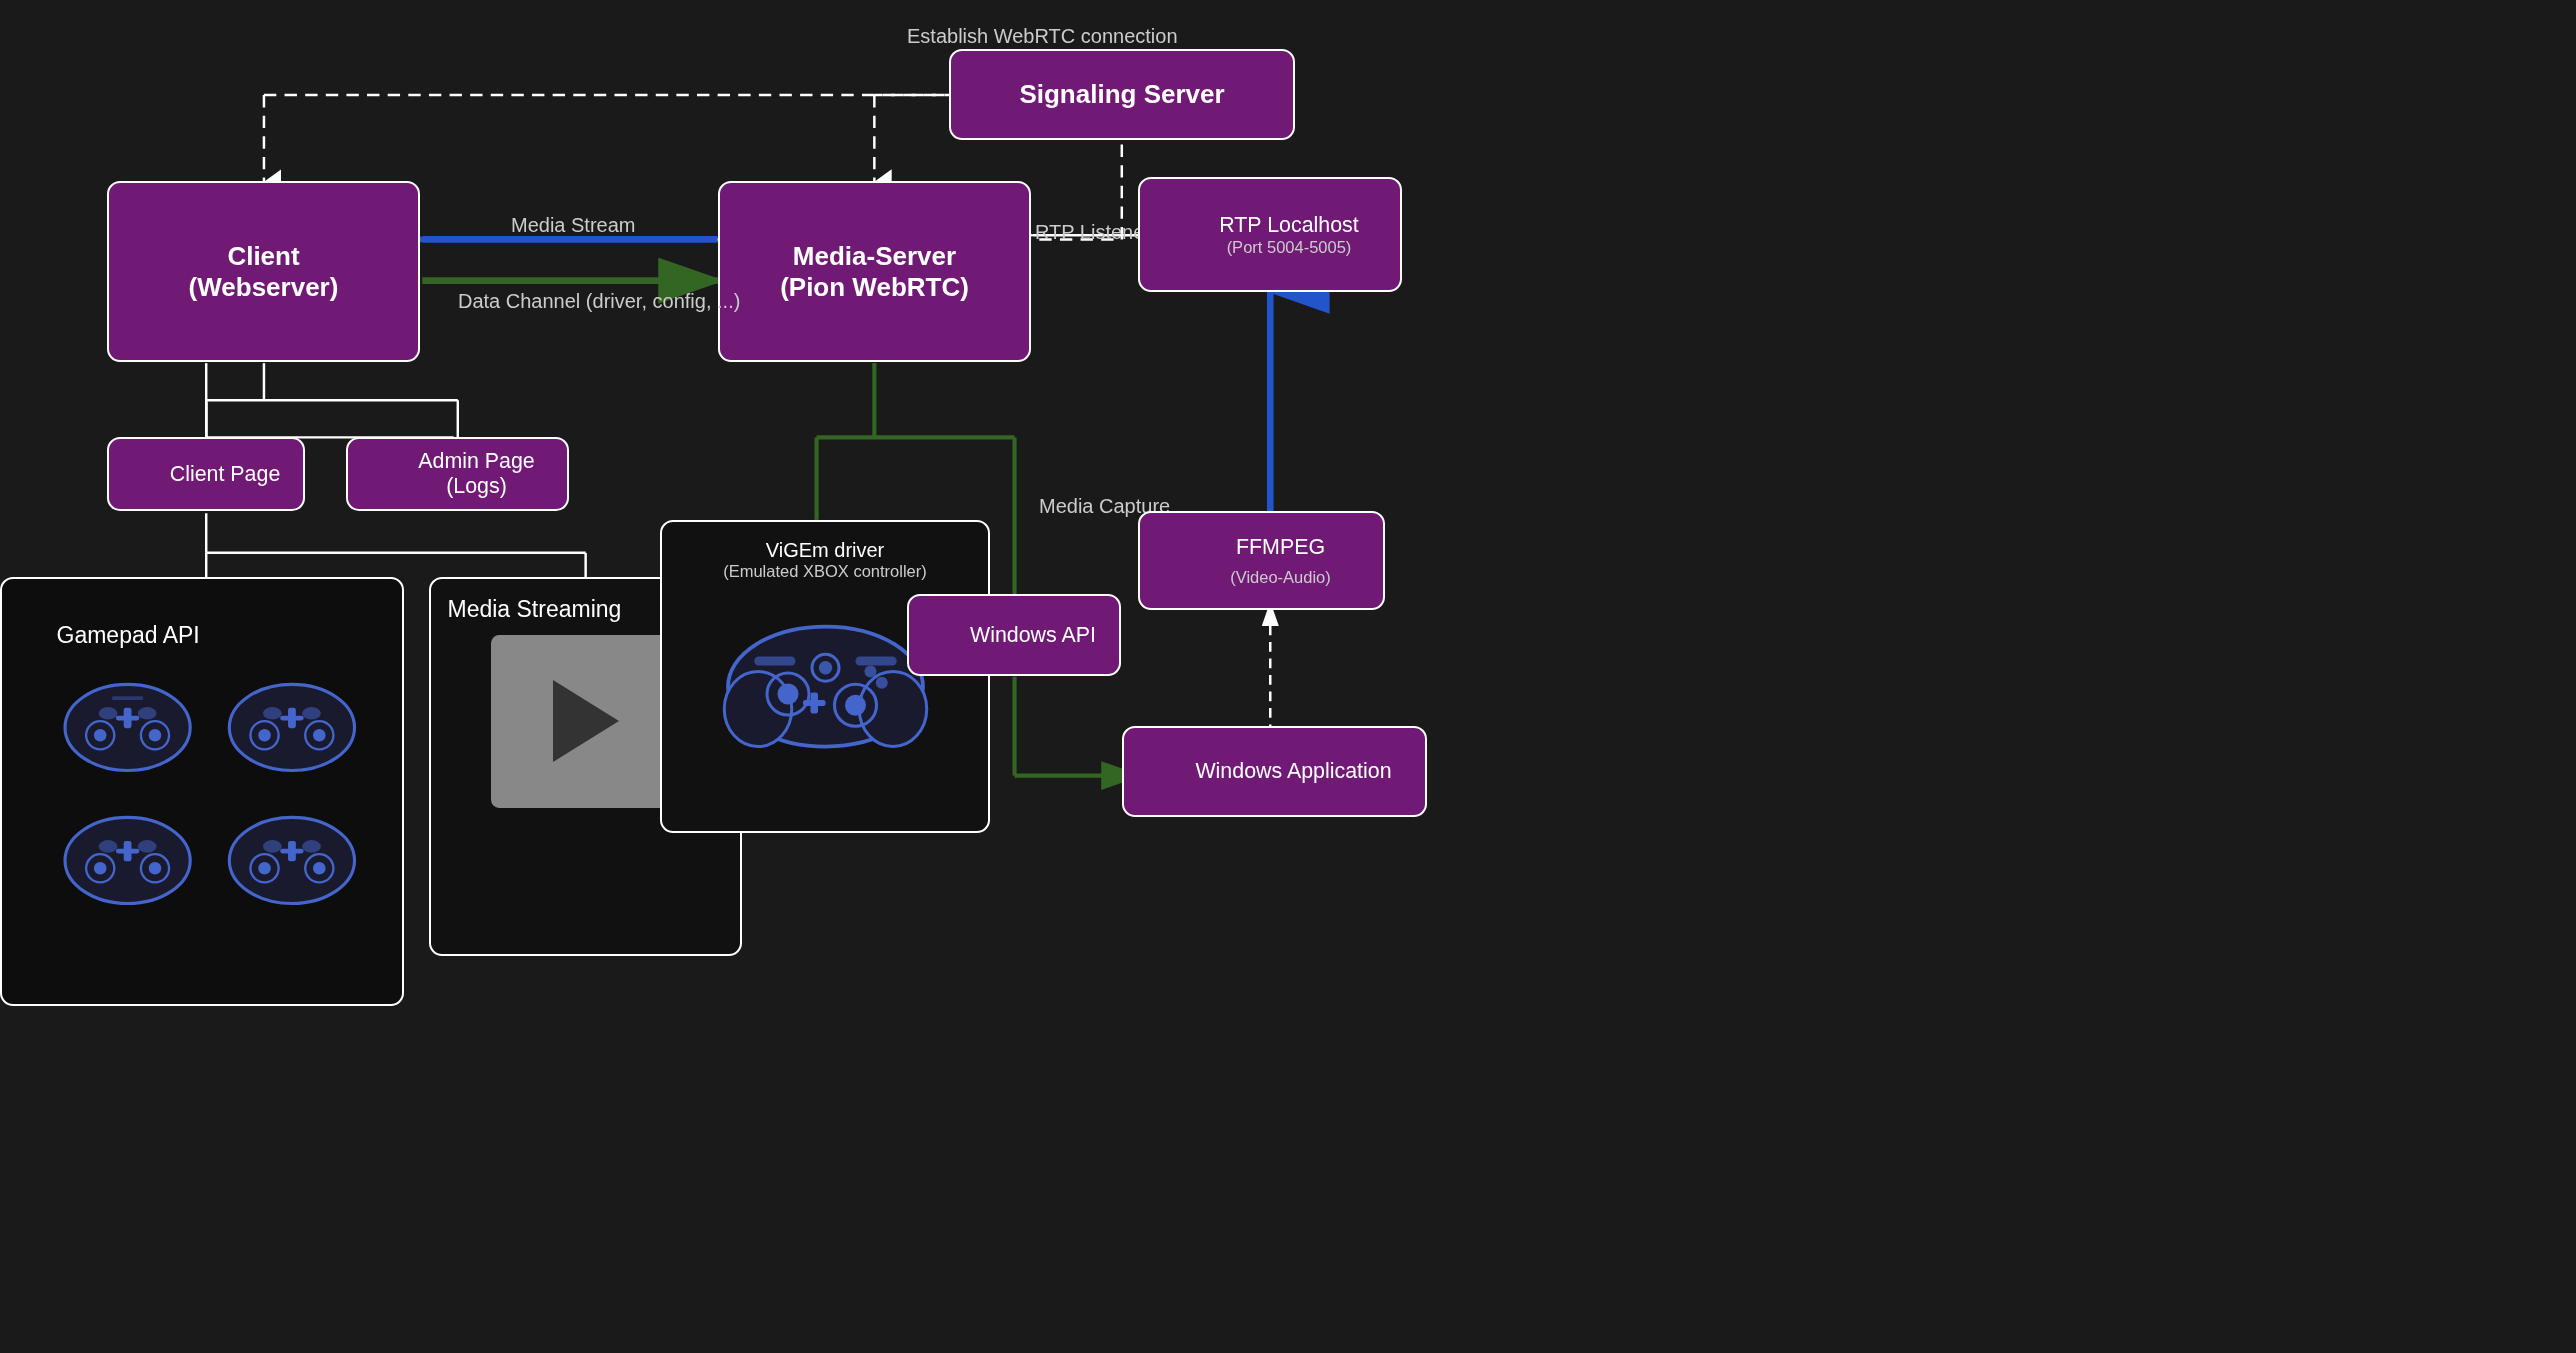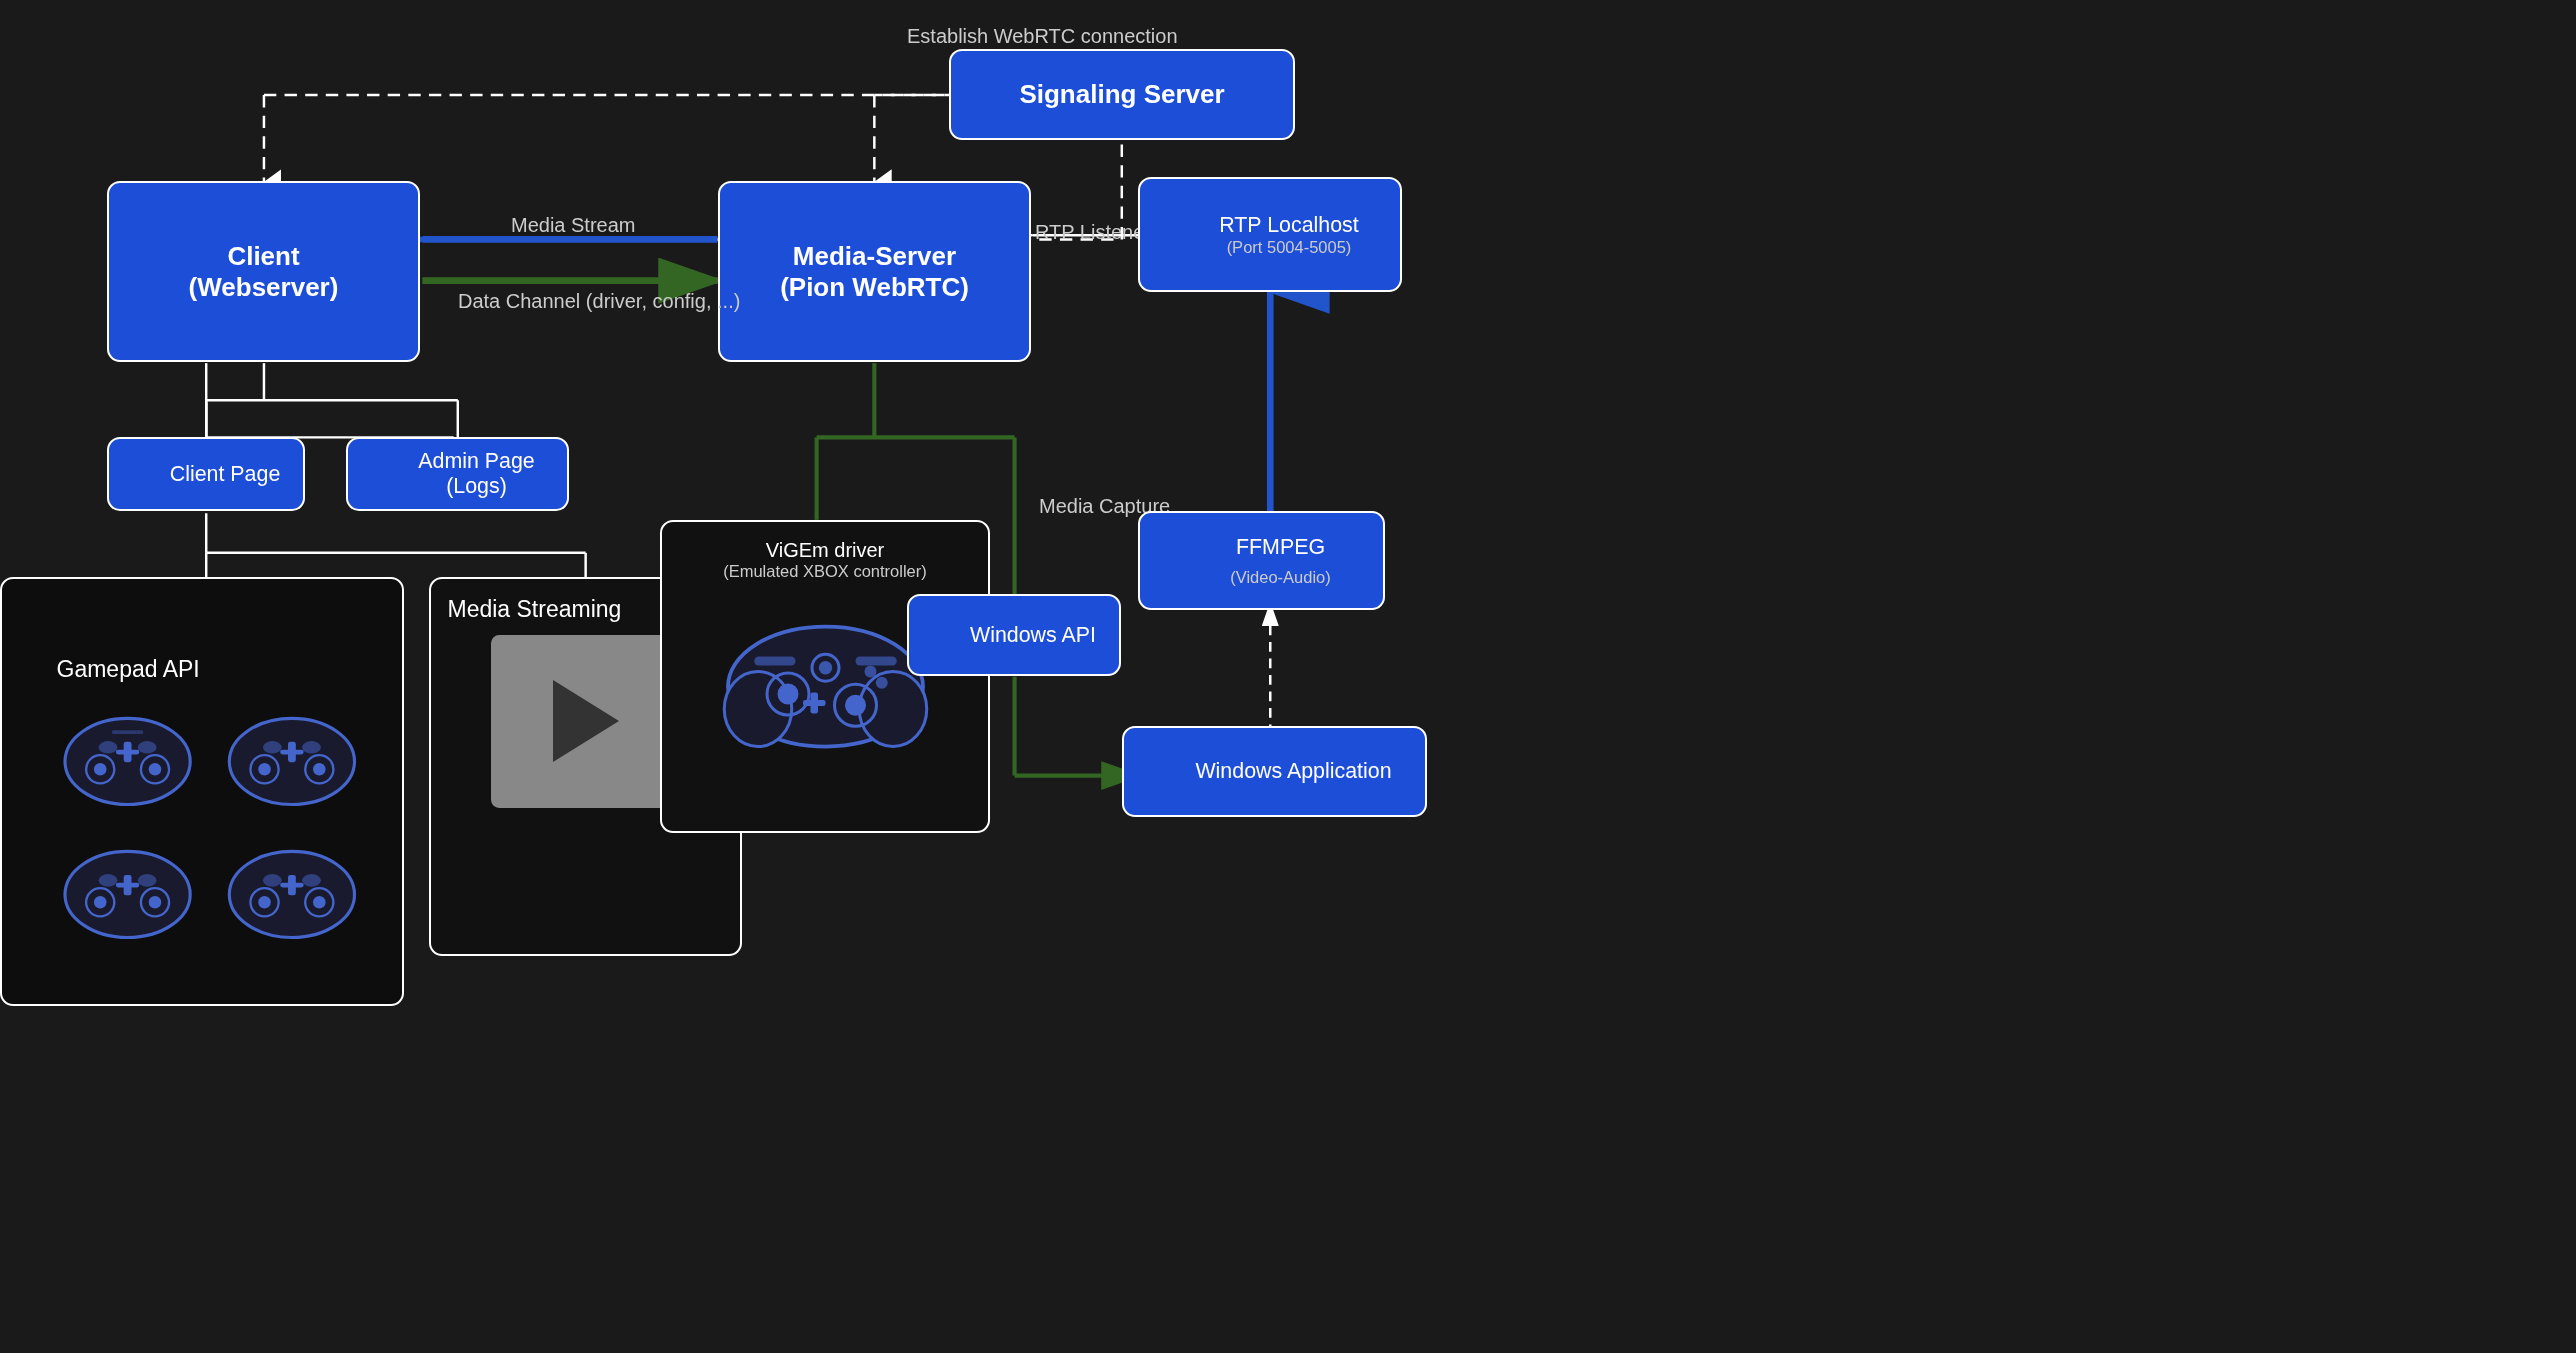--- a/index.html
+++ b/index.html
@@ -17,21 +17,21 @@
       position: relative;
       width: 100%;
       height: 100%;
     }
 
     
     .box {
       position: absolute;
       border: 2.5px solid #fff;
       border-radius: 13px;
-      background: #1d4ed8;
+      background: #701a75;
       display: flex;
       flex-direction: column;
       align-items: center;
       justify-content: center;
       text-align: center;
       color: #fff;
     }
 
     .box-bold {
       font-weight: bold;
@@ -83,21 +83,20 @@
       height: 74px;
     }
 
     
     #gamepad-api {
       left: 0px;
       top: 577px;
       width: 396px;
       height: 412px;
       background: #0d0d0d;
-      justify-content: flex-end;
     }
 
     
     #media-streaming {
       left: 429px;
       top: 577px;
       width: 313px;
       height: 379px;
       background: #111;
     }

